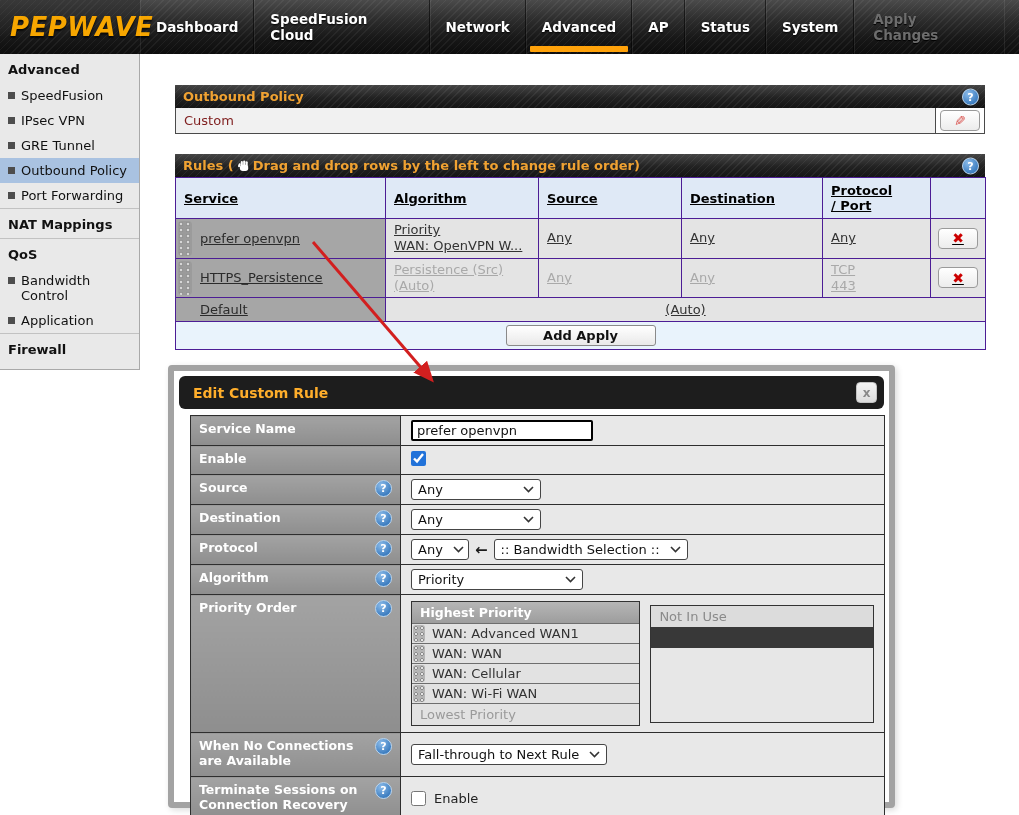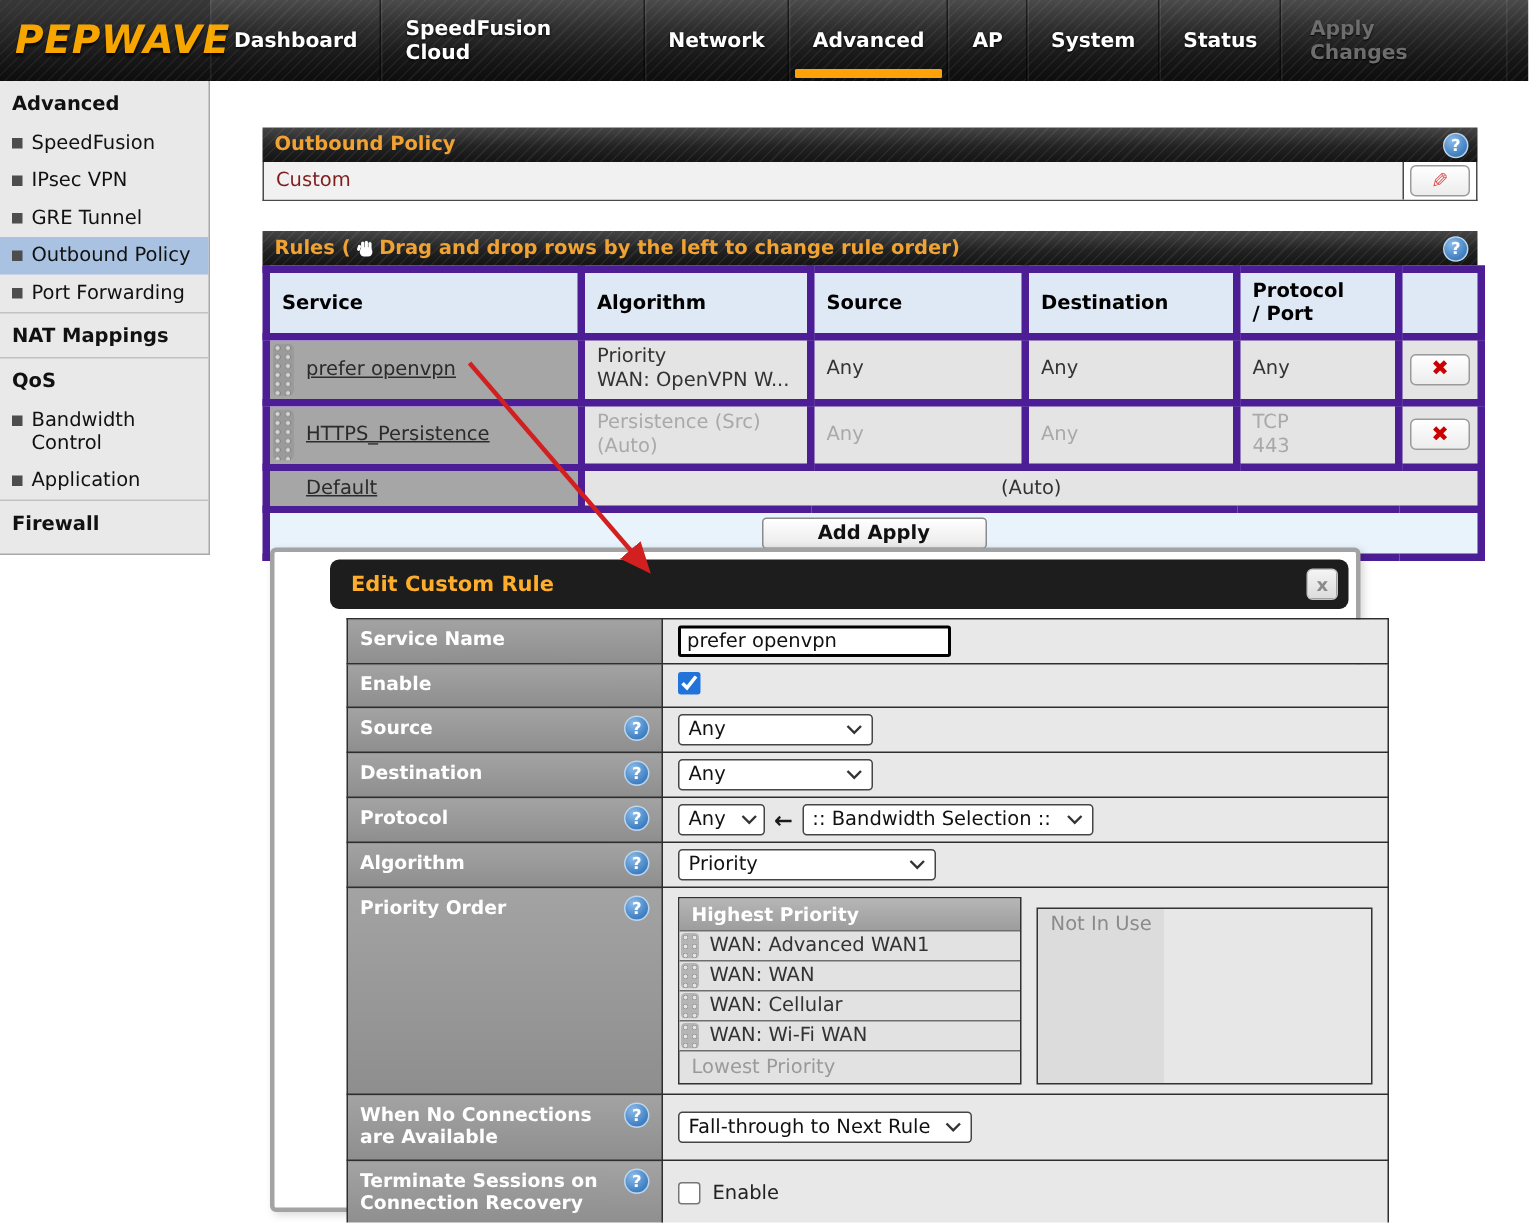--- a/index.html
+++ b/index.html
@@ -76,21 +76,21 @@
     background:linear-gradient(#ffffff,#ececec); display:flex; align-items:center; justify-content:center;
     cursor:pointer; font-size:14px;
   }
   .pencil { color:#d9534f; font-weight:bold; transform:scaleX(-1); }
   .xmark { color:#cc0000; font-weight:bold; font-size:14px; }
 
   .rules-panel { margin-top:20px; }
   .hand-svg { margin:0 3px; }
 
   table.rules { border-collapse:collapse; width:810px; table-layout:fixed; font-size:13px; }
-  table.rules th, table.rules td { border:5px solid #4c1d95; }
+  table.rules th, table.rules td { border:1px solid #4c1d95;text-decoration:underline; }
   table.rules thead th {
     background:#dfe9f6; text-align:left; font-weight:bold; color:#000;
     padding:5px 8px; height:37px; vertical-align:middle; white-space:pre-line;
   }
   td.svc {
     background:#a6a6a6; position:relative; padding:4px 8px 4px 24px; vertical-align:middle;
   }
   .grip {
     position:absolute; left:2px; top:2px; bottom:2px; width:14px; border-radius:4px;
     background-color:#9b9b9b;
@@ -106,24 +106,23 @@
   td.auto-cell { background:#e4e4e4; text-align:center; color:#333; }
   tr.addrule-row td { background:#e9f3fc; padding:3px; text-align:center; height:27px; }
   .add-rule-btn {
     display:inline-block; min-width:150px; padding:2px 10px; font-weight:bold; font-size:13px;
     border:1px solid #8a8a8a; border-radius:3px; background:linear-gradient(#ffffff,#e9e9e9);
     cursor:pointer; color:#111;
   }
 
   
   .dialog {
-    position:absolute; left:180px; top:365px; width:727px; height:443px;
-    background:#fff; border:3px solid #a3a3a3; border-radius:4px;
+    position:absolute; left:168px; top:365px; width:727px; height:443px;
+    background:#fff; border:6px solid #a3a3a3; border-radius:4px;
     box-shadow:2px 2px 6px rgba(0,0,0,.15);
-    padding-left:32px;
   }
   .dialog-header {
     position:relative; margin:5px; height:33px; border-radius:6px;
     background:#1d1d1d; color:#ffae2b; font-weight:bold; font-size:14px;
     display:flex; align-items:center; padding-left:14px;
   }
   .dialog-close {
     position:absolute; right:7px; top:6px; width:21px; height:21px;
     background:linear-gradient(#f4f4f4,#dcdcdc); border:1px solid #c2c2c2; border-radius:4px;
     color:#8a8a8a; font-weight:bold; font-size:12px;
@@ -146,32 +145,32 @@
   .fake-select {
     display:inline-flex; align-items:center; justify-content:space-between; gap:10px;
     height:21px; background:#fff; border:1px solid #454545; border-radius:3px;
     padding:0 6px; font-size:13px; color:#111; cursor:pointer; vertical-align:middle;
   }
   .chev { flex:none; display:flex; }
   .left-arrow { font-weight:bold; font-size:15px; color:#1a1a1a; margin:0 6px; }
   .proto-flex { display:flex; align-items:center; }
   .enable-flex { display:flex; align-items:center; gap:8px; font-size:13px; }
 
-  .prio-flex { display:flex; gap:10px; align-items:flex-end; padding:2px 0; }
+  .prio-flex { display:flex; gap:10px; align-items:center; padding:2px 0; }
   .pbox { width:238px; border:1px solid #333; background:#e2e2e2; }
   .pbox-header { background:linear-gradient(180deg,#b6b6b6,#9d9d9d); color:#fff; font-weight:bold; padding:3px 8px; font-size:12.5px; }
   .pbox-item { position:relative; border-top:1px solid #6e6e6e; padding:2px 6px 2px 20px; font-size:13px; color:#333; background:#e2e2e2; }
   .pbox-item .grip2 {
     position:absolute; left:1px; top:1px; bottom:1px; width:12px; border-radius:3px;
     background-color:#b5b5b5;
     background-image:radial-gradient(circle at 3px 3px, #e4e4e4 1.1px, rgba(0,0,0,.25) 1.6px, transparent 2px);
     background-size:6px 6px; cursor:grab;
   }
   .pbox-footer { border-top:1px solid #6e6e6e; padding:3px 8px; color:#9a9a9a; font-size:13px; }
-  .pbox2 { width:232px; border:1px solid #333; height:118px; display:flex; flex-direction:row; }
+  .pbox2 { width:232px; border:1px solid #333; height:118px; display:flex; flex-direction:column; }
   .pbox2-header { background:#dcdcdc; color:#8a8a8a; padding:3px 8px; font-size:13px; }
   .pbox2-darkbar { height:21px; background:#383838; }
   .pbox2-fill { flex:1; background:#e7e7e7; }
 
   .arrow-overlay { position:absolute; left:0; top:0; width:1019px; height:815px; pointer-events:none; }
 </style>
 </head>
 <body>
 
 <div class="page">
@@ -180,22 +179,22 @@
     <div class="logo">PEPWAVE</div>
     <div class="nav-items">
       <div class="nav-item">Dashboard</div>
       <div class="nav-item">SpeedFusion Cloud</div>
       <div class="nav-item">Network</div>
       <div class="nav-item">
         <span>Advanced</span>
         <span class="tab-underline"></span>
       </div>
       <div class="nav-item">AP</div>
+      <div class="nav-item">Status</div>
       <div class="nav-item">System</div>
-      <div class="nav-item">Status</div>
     </div>
     <div class="apply-changes">Apply Changes</div>
   </div>
 
   <div class="sidebar">
     <div class="side-section">
       <div class="side-header">Advanced</div>
       <div class="side-item">
         <span class="bullet"></span>
         <span>SpeedFusion</span>

